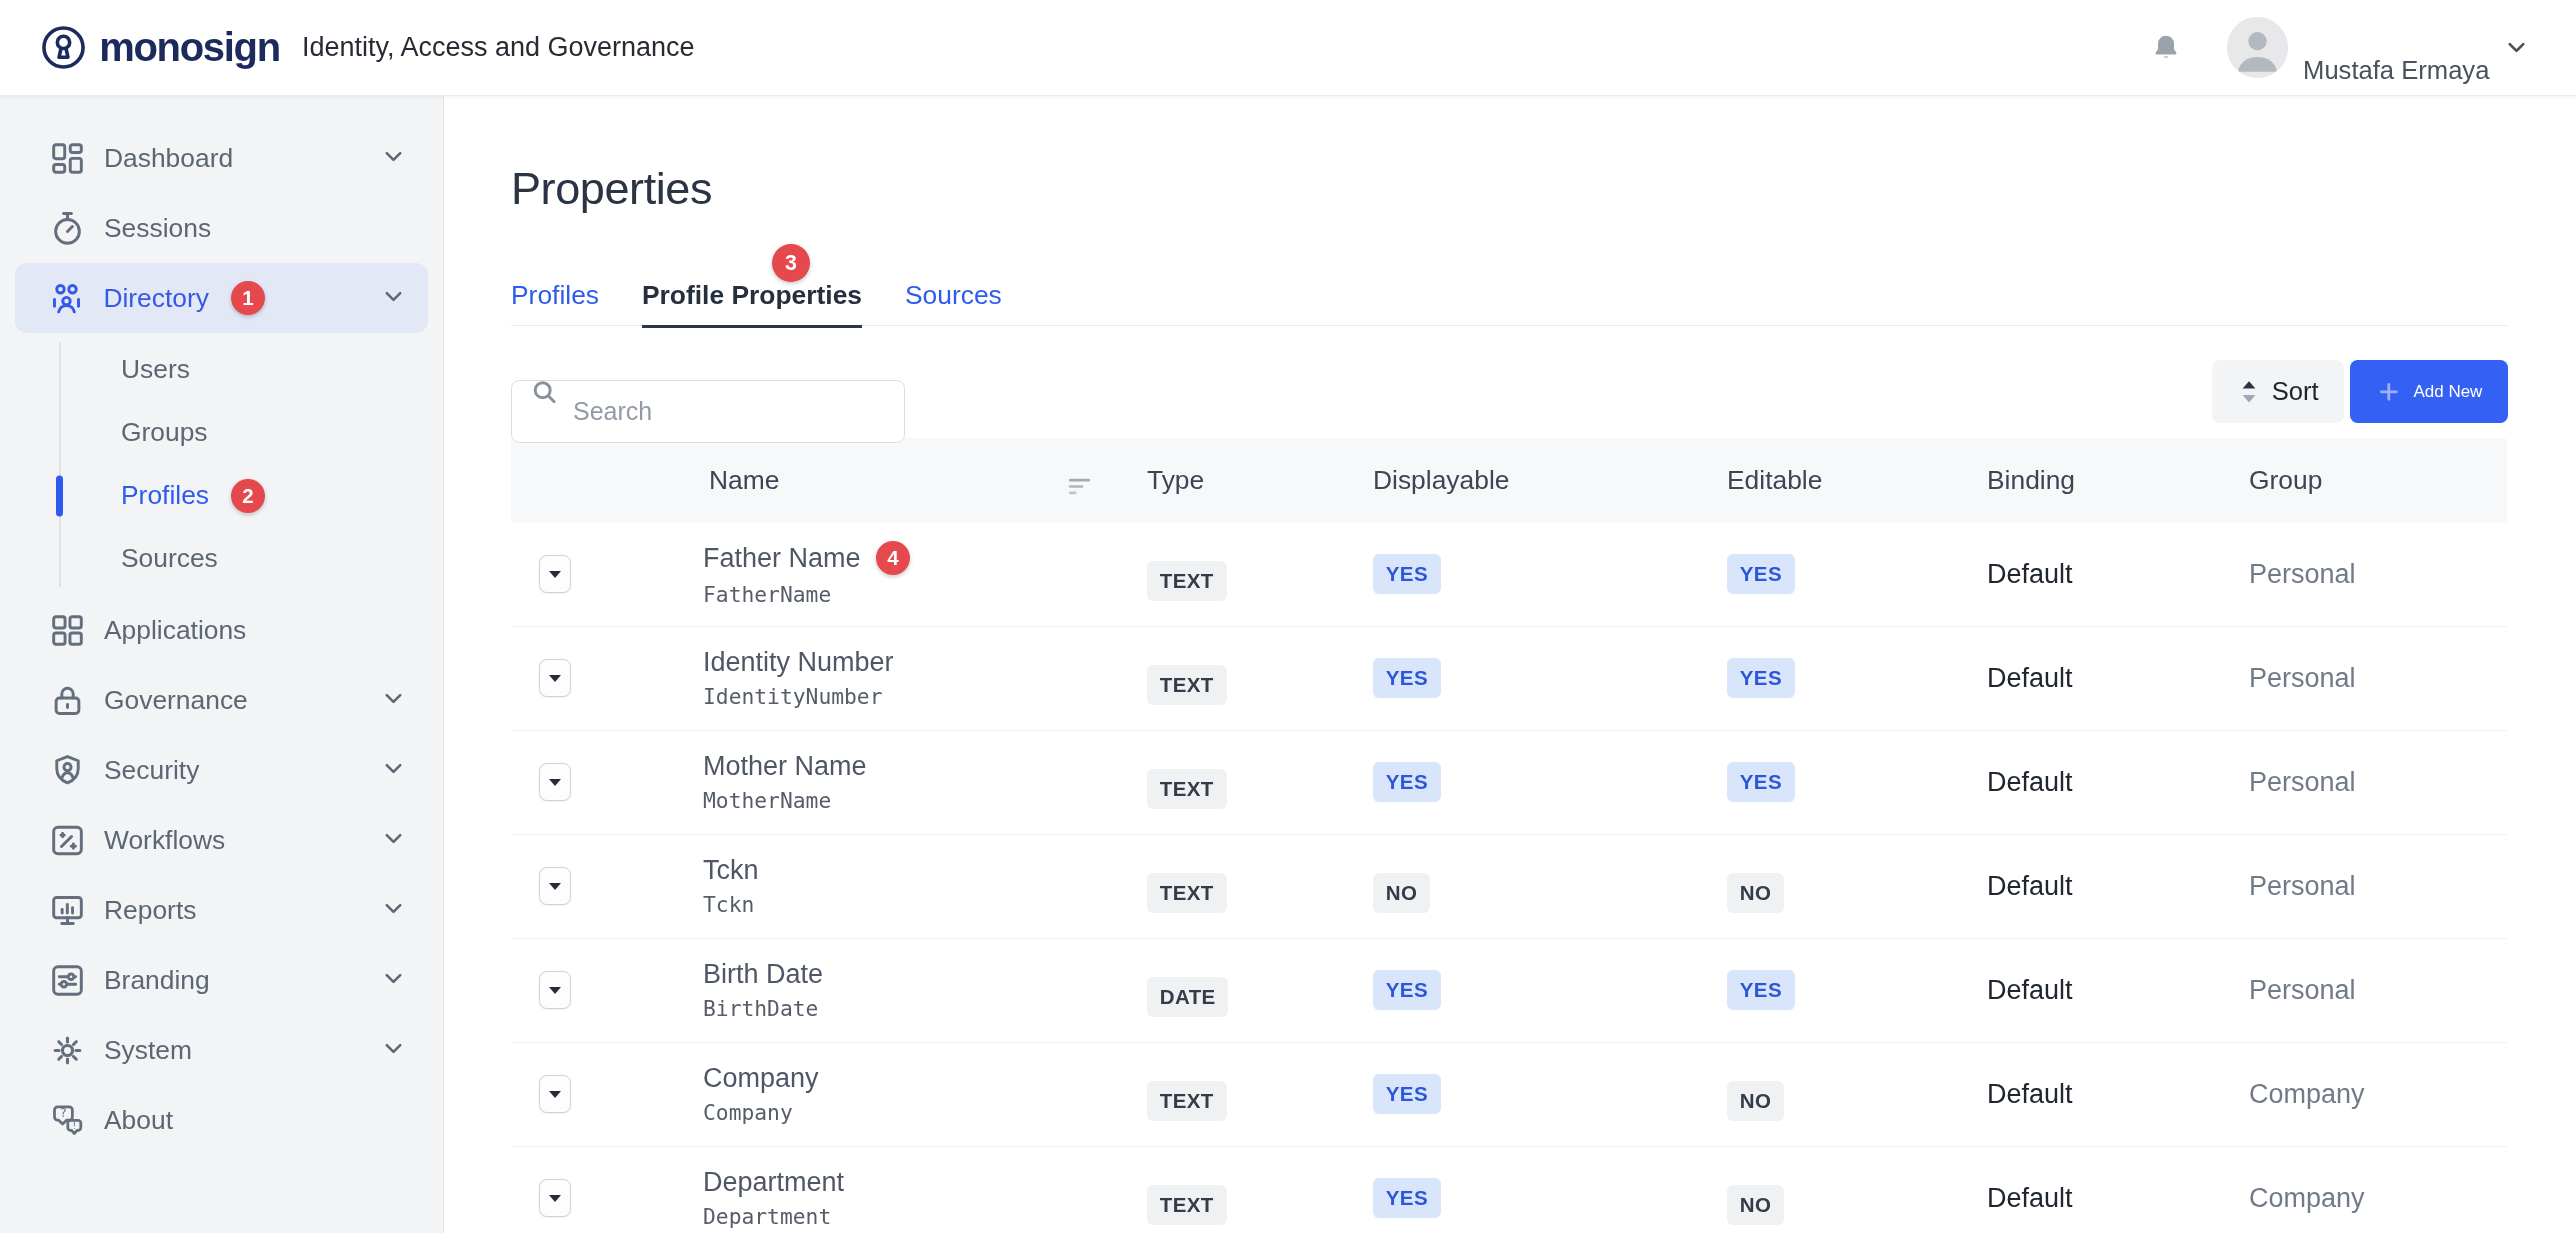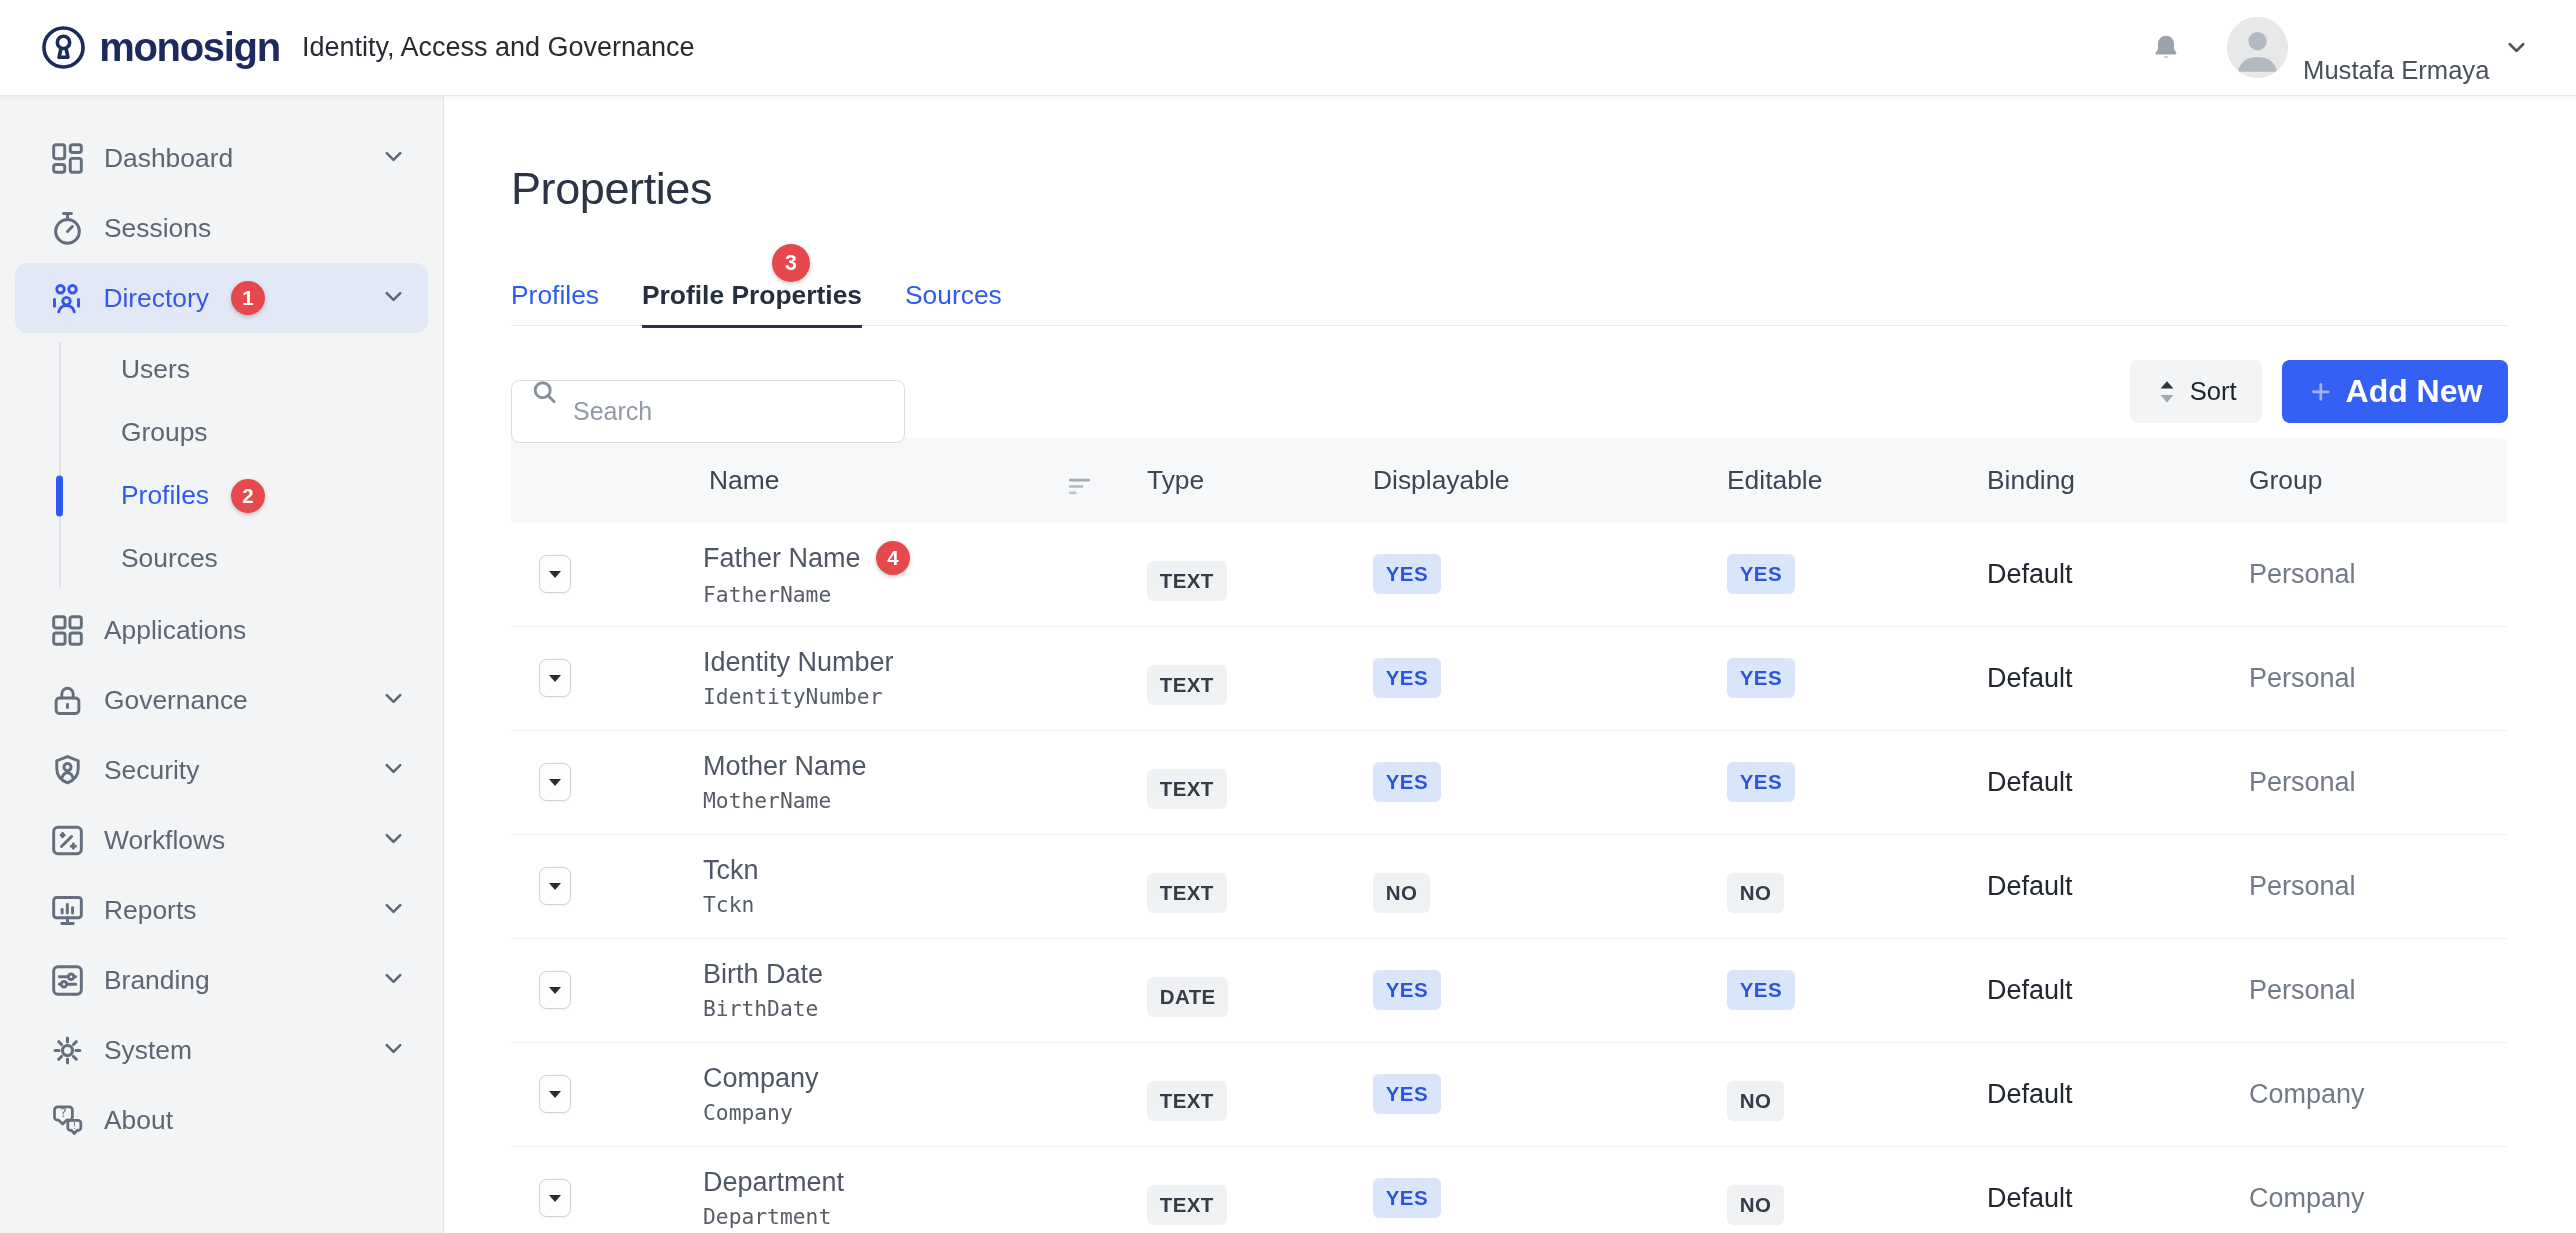--- a/index.html
+++ b/index.html
@@ -58,27 +58,27 @@
   .tab.active { color:#262f3e; font-weight:600; border-bottom:3.4px solid #2b3547; margin-bottom:-2.6px; }
   .tab-badge { position:absolute; left:261px; top:-36px; min-width:38px; height:38px; font-size:21.3px; margin-left:0; }
 
   .toolbar { display:flex; align-items:center; margin-top:34px; }
   .search-box { position:relative; width:394px; height:63px; }
   .search-box input { width:100%; height:100%; border:1.7px solid #d9dce2; border-radius:8.5px;
                       padding:0 17px 0 61px; font-size:25px; color:#2a3040; outline:none;
                       font-family:"Liberation Sans", sans-serif;margin-top:20px; }
   .search-box input::placeholder { color:#939aa5; }
   .search-icon { position:absolute; left:19px; top:50%; transform:translateY(-50%); width:29px; height:29px; }
-  .toolbar-right { margin-left:auto; display:flex; align-items:center; gap:20px; }
+  .toolbar-right { margin-left:auto; display:flex; align-items:center; gap:6px; }
   .btn-sort { display:flex; align-items:center; gap:12px; height:63px; padding:0 25.6px;
               background:#f3f4f6; border:none; border-radius:7.7px; font-size:25.6px; color:#1d222b;
               cursor:pointer; font-family:"Liberation Sans", sans-serif; }
   .btn-add { display:flex; align-items:center; gap:12px; height:63px; padding:0 25.6px;
-             background:#3461f3; border:none; border-radius:7.7px; font-size:32px; color:#fff;
-             cursor:pointer; font-family:"Liberation Sans", sans-serif;font-weight:bold; }
+             background:#3461f3; border:none; border-radius:7.7px; font-size:17px; color:#fff;
+             cursor:pointer; font-family:"Liberation Sans", sans-serif; }
 
   
   .table { margin-top:14.5px; width:1996px; }
   .thead, .trow { display:grid; grid-template-columns:192px 444px 226px 354px 260px 262px 258px; align-items:center; }
   .thead { height:85px; background:#f7f8f9; border-radius:3.4px; font-size:26.4px; color:#3d4555; font-weight:500; }
   .th-name { display:flex; align-items:flex-end; justify-content:space-between; padding-right:53px;margin-left:6px; }
   .sort-lines { width:25.6px; height:19px; }
   .trow { height:104px; border-bottom:1.7px solid #eff0f2; }
   .cell-action { padding-left:28px; }
   .row-dd { width:32px; height:38px; background:#fdfdfd; border:1.7px solid #cfd2d7; border-radius:7.7px;

